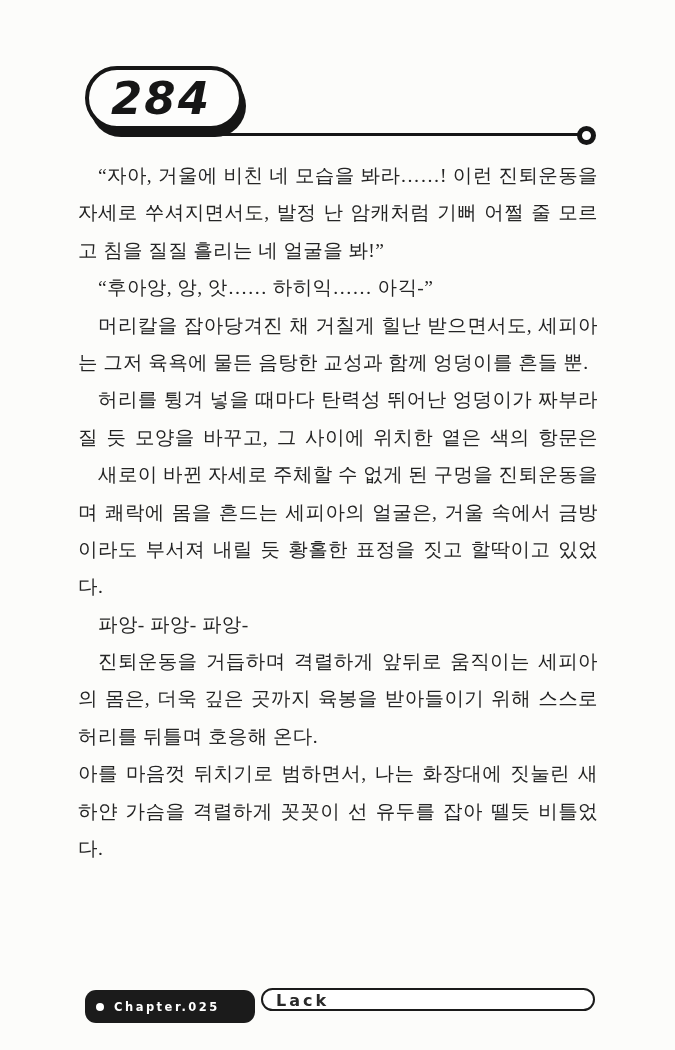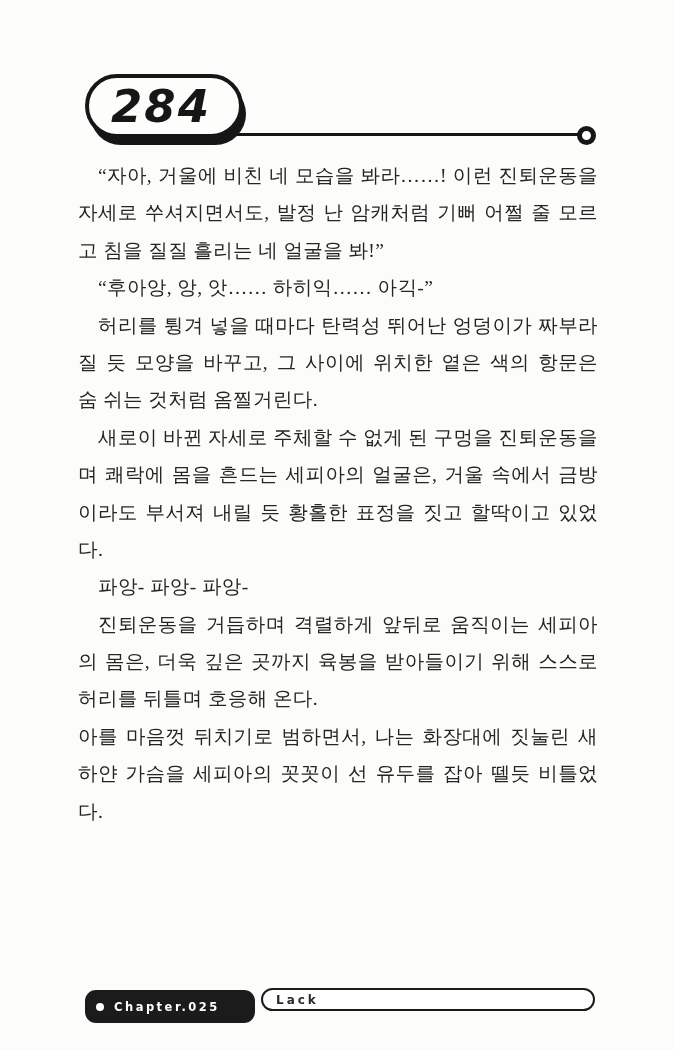--- a/index.html
+++ b/index.html
@@ -15,21 +15,21 @@
     background: #fcfcfa;
     overflow: hidden;
     font-family: "Liberation Serif", "DejaVu Serif", serif;
     color: #242424;
   }
 
   
   .page-number-pill {
     position: absolute;
     left: 85px;
-    top: 74px;
+    top: 66px;
     width: 150px;
     height: 56px;
     background: #fdfdfc;
     border: 4px solid #161616;
     border-radius: 34px;
     box-shadow: 4px 8px 0 -1px #161616;
     display: flex;
     align-items: center;
     justify-content: center;
     z-index: 2;
@@ -121,21 +121,21 @@
     width: 330px;
     height: 19px;
     background: #ffffff;
     border: 2.5px solid #1b1b1b;
     border-radius: 13px;
     display: flex;
     align-items: center;
   }
   .series-label {
     font-family: "DejaVu Sans", sans-serif;
-    font-size: 12px;
+    font-size: 16px;
     font-weight: bold;
     letter-spacing: 3px;
     color: #2a2a2a;
     margin-left: 13px;
     padding-top: 1px;
   }
 </style>
 </head>
 <body>
 
@@ -145,33 +145,34 @@
   <div class="header-ring"></div>
   <div class="page-number-pill">
     <span class="page-number">284</span>
   </div>
 
   <div class="text-body" id="text-body">
       <div class="text-line first">“자아, 거울에 비친 네 모습을 봐라……! 이런 진퇴운동을</div>
       <div class="text-line">자세로 쑤셔지면서도, 발정 난 암캐처럼 기뻐 어쩔 줄 모르</div>
       <div class="text-line last">고 침을 질질 흘리는 네 얼굴을 봐!”</div>
       <div class="text-line first last">“후아앙, 앙, 앗…… 하히익…… 아긱-”</div>
+      <div class="text-line first">머리칼을 잡아당겨진 채 거칠게 힐난 받으면서도, 세피아</div>
+      <div class="text-line last">는 그저 육욕에 물든 음탕한 교성과 함께 엉덩이를 흔들 뿐.</div>
       <div class="text-line first">허리를 튕겨 넣을 때마다 탄력성 뛰어난 엉덩이가 짜부라</div>
       <div class="text-line">질 듯 모양을 바꾸고, 그 사이에 위치한 옅은 색의 항문은</div>
-      <div class="text-line last">숨 쉬는 것처럼 옴찔거린다.</div>
       <div class="text-line first">새로이 바뀐 자세로 주체할 수 없게 된 구멍을 진퇴운동을</div>
       <div class="text-line">며 쾌락에 몸을 흔드는 세피아의 얼굴은, 거울 속에서 금방</div>
       <div class="text-line">이라도 부서져 내릴 듯 황홀한 표정을 짓고 할딱이고 있었</div>
       <div class="text-line last">다.</div>
       <div class="text-line first last">파앙- 파앙- 파앙-</div>
       <div class="text-line first">진퇴운동을 거듭하며 격렬하게 앞뒤로 움직이는 세피아</div>
       <div class="text-line">의 몸은, 더욱 깊은 곳까지 육봉을 받아들이기 위해 스스로</div>
       <div class="text-line last">허리를 뒤틀며 호응해 온다.</div>
       <div class="text-line">아를 마음껏 뒤치기로 범하면서, 나는 화장대에 짓눌린 새</div>
-      <div class="text-line">하얀 가슴을 세피아의 꼿꼿이 선 유두를 잡아 뗄듯 비틀었</div>
+      <div class="text-line">하얀 가슴을 격렬하게 꼿꼿이 선 유두를 잡아 뗄듯 비틀었</div>
       <div class="text-line last">다.</div>
     </div>
 
   <div class="footer-chapter">
     <span class="footer-dot"></span>
     <span class="chapter-label">Chapter.025</span>
   </div>
   <div class="footer-series">
     <span class="series-label">Lack</span>
   </div>

